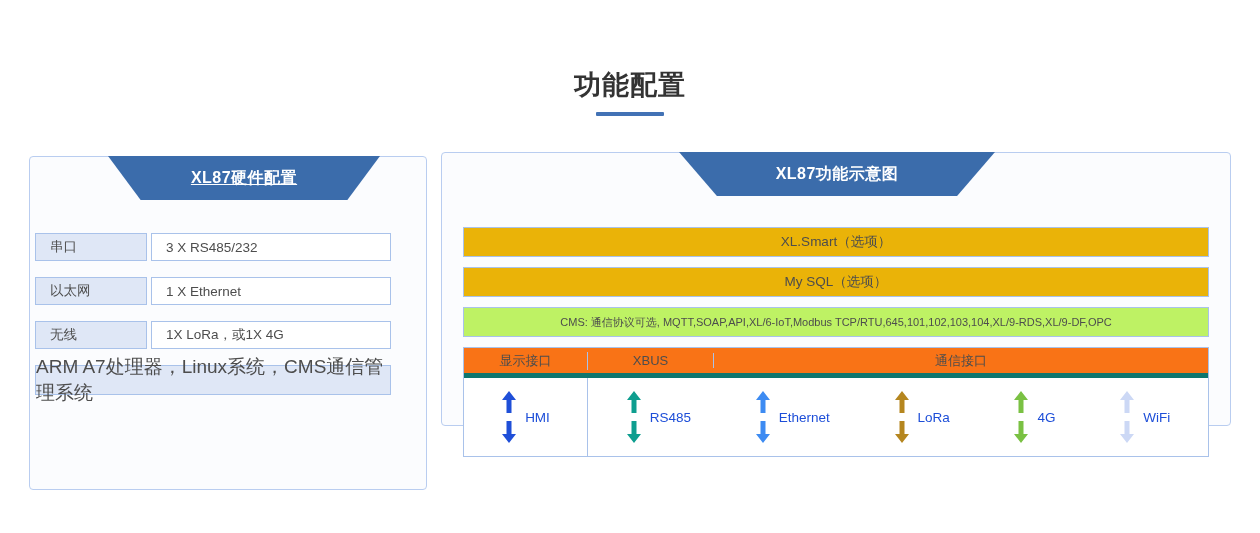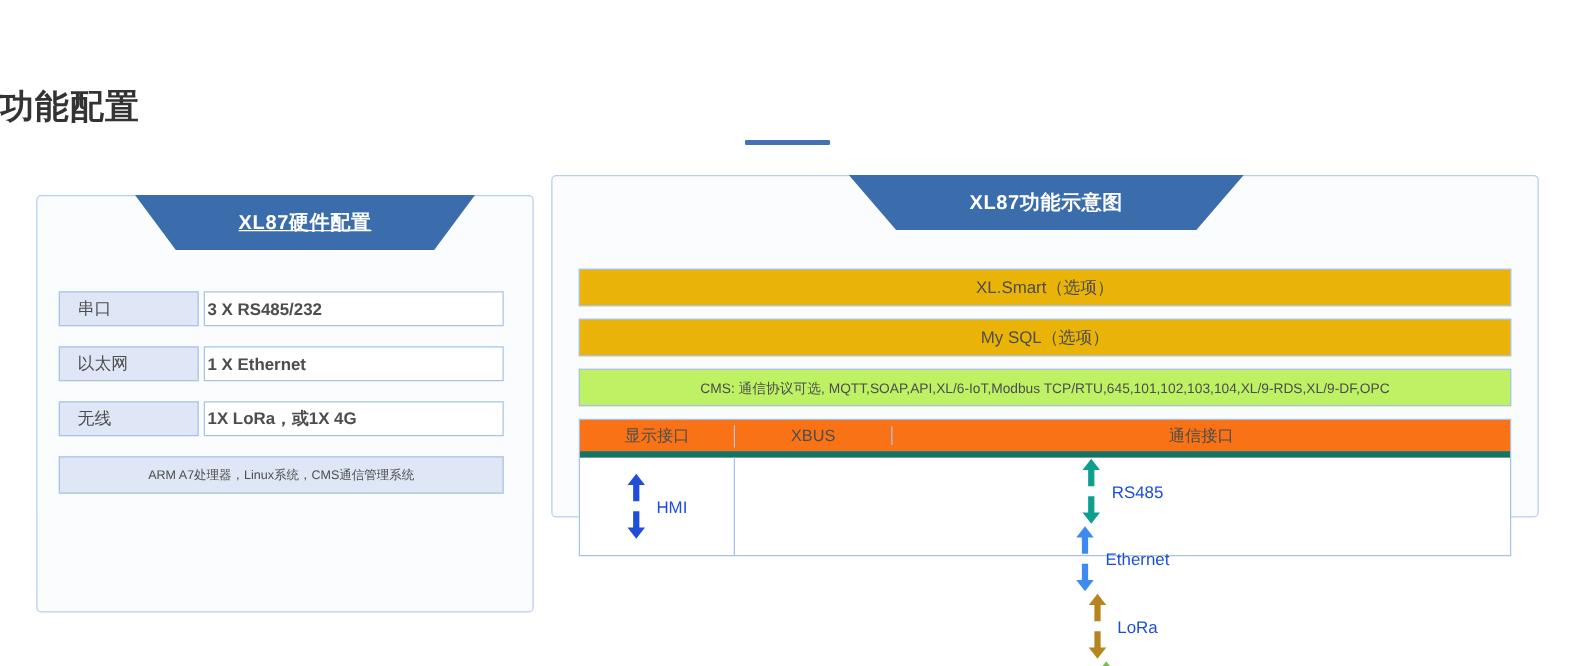--- a/index.html
+++ b/index.html
@@ -7,76 +7,76 @@
     width:1260px;height:533px;
     background:#ffffff;
     font-family:"Liberation Sans","DejaVu Sans",sans-serif;
     color:#4a4a4a;
     overflow:hidden;
     position:relative;
   }
   
   .page-title-wrap{
     position:absolute;left:0;top:68px;width:1260px;
-    text-align:left;
+    text-align:center;
   }
   .page-title{
     font-size:27px;font-weight:bold;color:#333333;letter-spacing:1px;
     line-height:34px;
   }
   .title-underline{
     margin:10px auto 0 auto;
     width:68px;height:4px;background:#4272b5;border-radius:1px;
   }
   
   .panel{
     position:absolute;
     border:1px solid #b9cdf0;
     border-radius:4px;
     background:#fbfcfe;
     box-sizing:border-box;
   }
   #panel-left{left:29px;top:156px;width:398px;height:334px;}
-  #panel-right{left:441px;top:140px;width:790px;height:274px;}
+  #panel-right{left:441px;top:152px;width:790px;height:274px;}
 
   
   .banner{
     position:absolute;top:-1px;
     height:44px;
     background:#3b6cab;
     color:#ffffff;
     font-size:16px;font-weight:bold;
     display:flex;align-items:center;justify-content:center;
     letter-spacing:0.5px;
     -webkit-clip-path:polygon(0 0,100% 0,88% 100%,12% 100%);
     clip-path:polygon(0 0,100% 0,88% 100%,12% 100%);
   }
   #panel-left .banner{left:78px;width:272px;text-decoration:underline;}
   #panel-right .banner{left:237px;width:316px;}
 
   
-  .l-rows{position:absolute;left:17px;top:76px;width:356px;}
+  .l-rows{position:absolute;left:5px;top:76px;width:356px;}
   .l-row{display:flex;margin-bottom:16px;height:28px;}
   .l-label{
     width:112px;box-sizing:border-box;
     background:#dfe7f6;border:1px solid #a9c2ea;
     display:flex;align-items:center;
     padding-left:14px;font-size:13.5px;color:#4d4d4d;
   }
   .l-value{
     flex:1;box-sizing:border-box;margin-left:4px;
     background:#ffffff;border:1px solid #a9c2ea;
     display:flex;align-items:center;
-    padding-left:2px;font-size:13.5px;color:#4d4d4d;font-weight:bold;
+    padding-left:14px;font-size:13.5px;color:#4d4d4d;
   }
   .l-note{
     margin-top:14px;height:30px;box-sizing:border-box;
     background:#dfe7f6;border:1px solid #a9c2ea;
     display:flex;align-items:center;justify-content:center;
-    font-size:10px;color:#4d4d4d;
+    font-size:19px;color:#4d4d4d;
   }
 
   
   .r-stack{position:absolute;left:21px;top:74px;width:746px;}
   .r-bar{
     box-sizing:border-box;height:30px;margin-bottom:10px;
     background:#eab308;border:1px solid #a9c2ea;
     display:flex;align-items:center;justify-content:center;
     font-size:13.5px;color:#4d4d4d;white-space:nowrap;
   }
@@ -90,21 +90,21 @@
     font-size:13px;color:#4d4d4d;box-sizing:border-box;
   }
   .if-body{display:flex;height:78px;}
   .if-body > div{
     display:flex;align-items:center;justify-content:center;
     box-sizing:border-box;
   }
   .col-1{width:124px;border-right:1px solid #a9c2ea;}
   .col-2{width:126px;border-right:1px solid #a9c2ea;}
   .col-3{flex:1;}
-  .if-body .col-3{justify-content:space-around;padding:0 6px;flex-direction:column;}
+  .if-body .col-3{justify-content:space-around;padding:0 6px;}
 
   
   .item{display:flex;align-items:center;gap:8px;}
   .arrows{
     display:flex;flex-direction:column;align-items:center;
     width:16px;height:54px;justify-content:space-between;
   }
   .arr{width:16px;height:24px;display:block;}
   .item-label{font-size:13.5px;color:#1d4ed8;white-space:nowrap;}
 </style>

